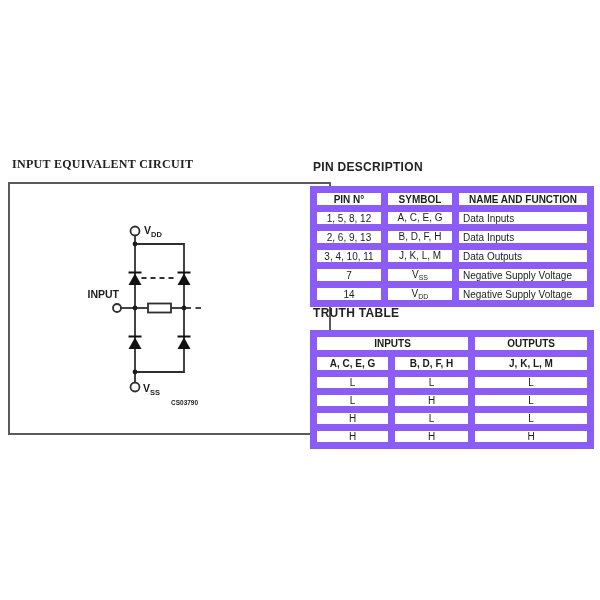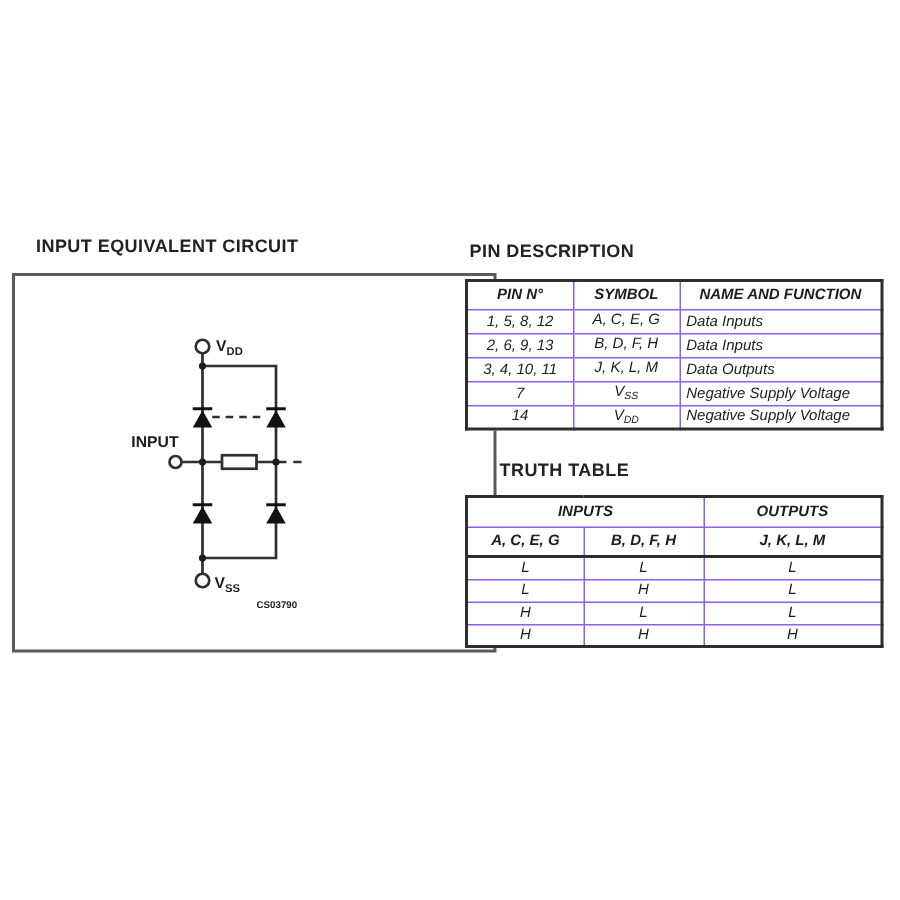--- a/index.html
+++ b/index.html
@@ -14,23 +14,23 @@
     overflow: hidden;
   }
   .section-title {
     position: absolute;
     font-size: 12px;
     font-weight: bold;
     letter-spacing: 0.3px;
     color: #222222;
     white-space: nowrap;
   }
-  #circuit-title { left: 24px; top: 157px; }
+  #circuit-title { left: 12px; top: 157px; font-family: Liberation Serif, serif; }
   #pin-title     { left: 313px; top: 160px; }
-  #truth-title   { left: 313px; top: 306px; margin-left: 20px; }
+  #truth-title   { left: 313px; top: 306px; }
 
   #circuit-box {
     position: absolute;
     left: 8px; top: 182px;
     width: 323px; height: 253px;
     border: 2px solid #5a5a5a;
     background: #ffffff;
   }
   #circuit-svg { display: block; }
 
@@ -38,25 +38,24 @@
     position: absolute;
     border-collapse: collapse;
     table-layout: fixed;
     background: #ffffff;
     font-size: 10px;
     color: #1c1c1c;
   }
   #pin-table   { left: 310px; top: 186px; width: 277px; }
   #truth-table { left: 310px; top: 330px; width: 277px; padding-left: 17px; }
   td, th {
-    border: 1px solid #8b5cf6;
+    border: 7px solid #8b5cf6;
     overflow: hidden;
     white-space: nowrap;
     font-weight: normal;
-    font-style: italic;
   }
   #pin-table td, #pin-table th { height: 16px; text-align: center; }
   #pin-table tr.hdr th { height: 19px; font-weight: bold; }
   #pin-table td.fn { text-align: left; padding-left: 4px; margin-top: 24px; }
   #pin-table { border: 2px solid #2e2e2e; }
   #truth-table { border: 2px solid #2e2e2e; }
   #truth-table th { font-weight: bold; }
   #truth-table tr.grp th { height: 20px; }
   #truth-table tr.cols th { height: 20px; border-bottom: 2px solid #2e2e2e; }
   #truth-table td { height: 15px; text-align: center; }

